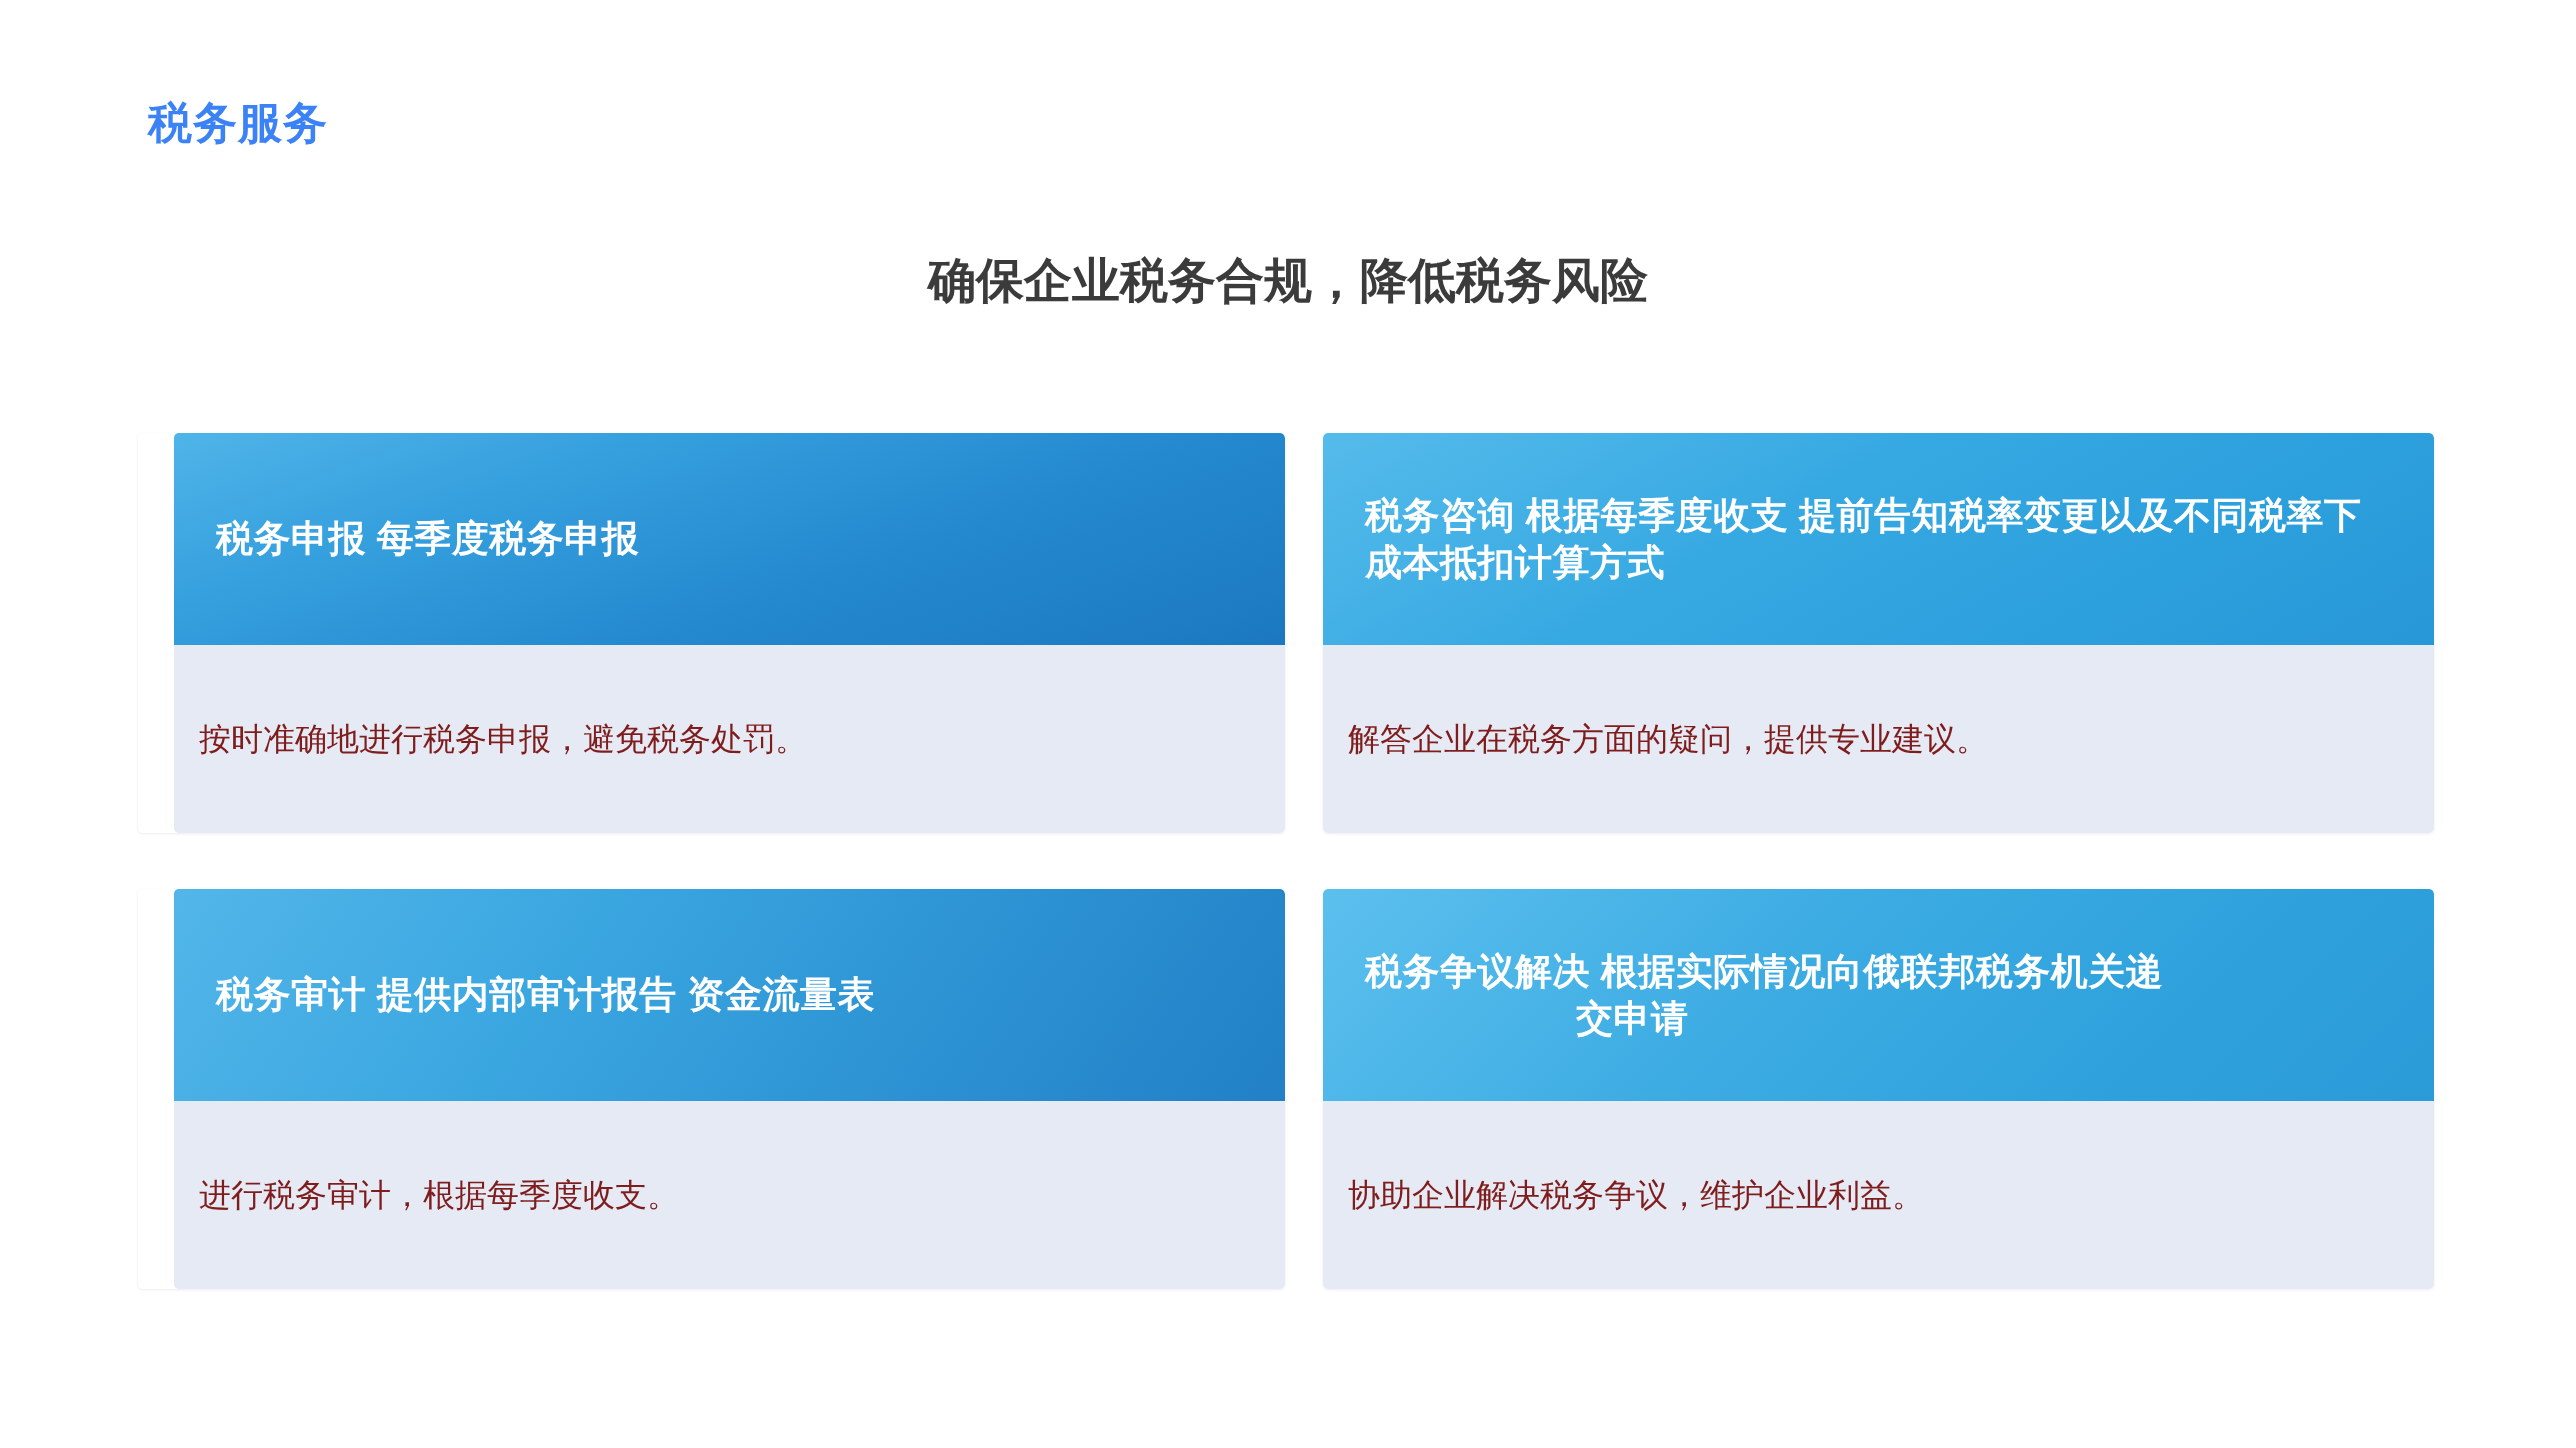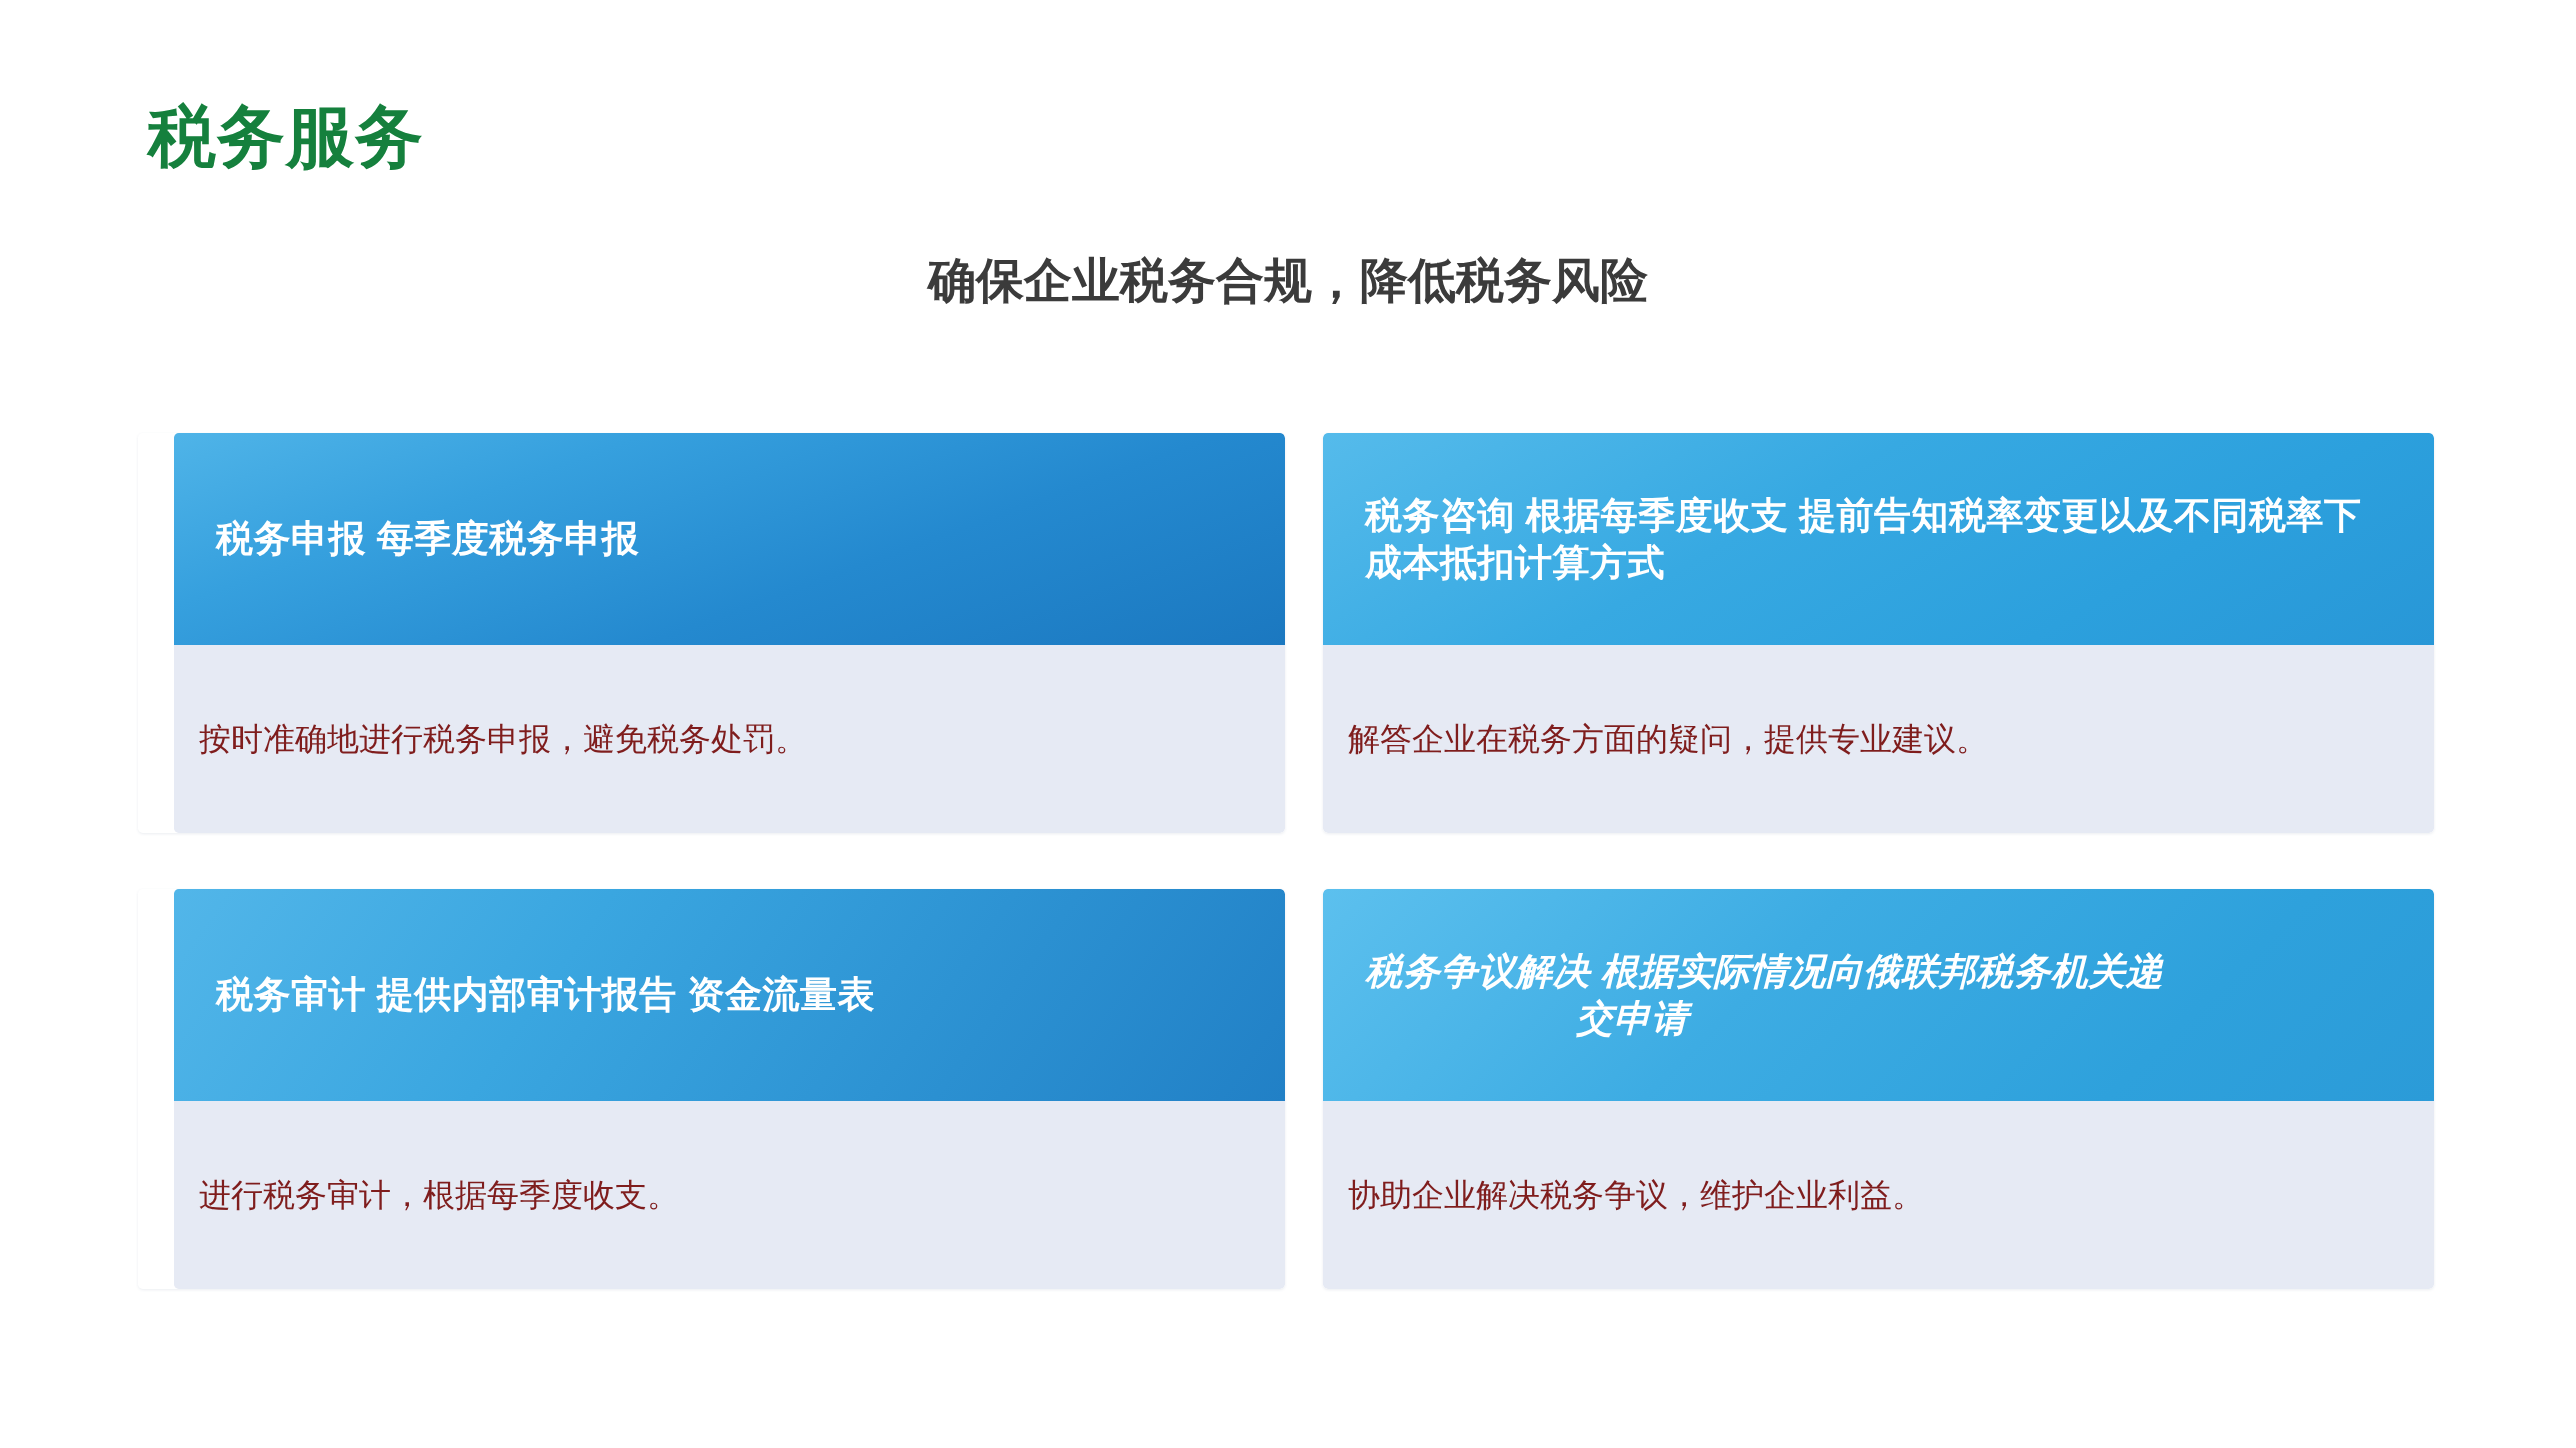--- a/index.html
+++ b/index.html
@@ -21,23 +21,23 @@
     width: 2576px;
     height: 1449px;
     background: #ffffff;
   }
 
   
   .page-title {
     position: absolute;
     left: 148px;
     top: 99px;
-    font-size: 68px;
+    font-size: 44px;
     font-weight: bold;
-    color: #15803d;
+    color: #3b82f6;
     letter-spacing: 1px;
     line-height: 1.1;
     white-space: nowrap;
   }
 
   
   .page-subtitle {
     position: absolute;
     left: 0;
     top: 253px;
@@ -111,21 +111,21 @@
     background: #e6eaf4;
     border-radius: 0 0 4.8px 4.8px;
   }
   .card-body-text {
     font-size: 32px;
     color: #7f1d1d;
     line-height: 1.5;
   }
 
   
-  .indent-wrap { display: block; font-style: italic; }
+  .indent-wrap { display: block; }
   .indent-wrap .ln2 { display: block; padding-left: 211px; }
 </style>
 </head>
 <body>
 
 <div class="slide">
 
   <div class="page-title">税务服务</div>
 
   <div class="page-subtitle">确保企业税务合规，降低税务风险</div>

